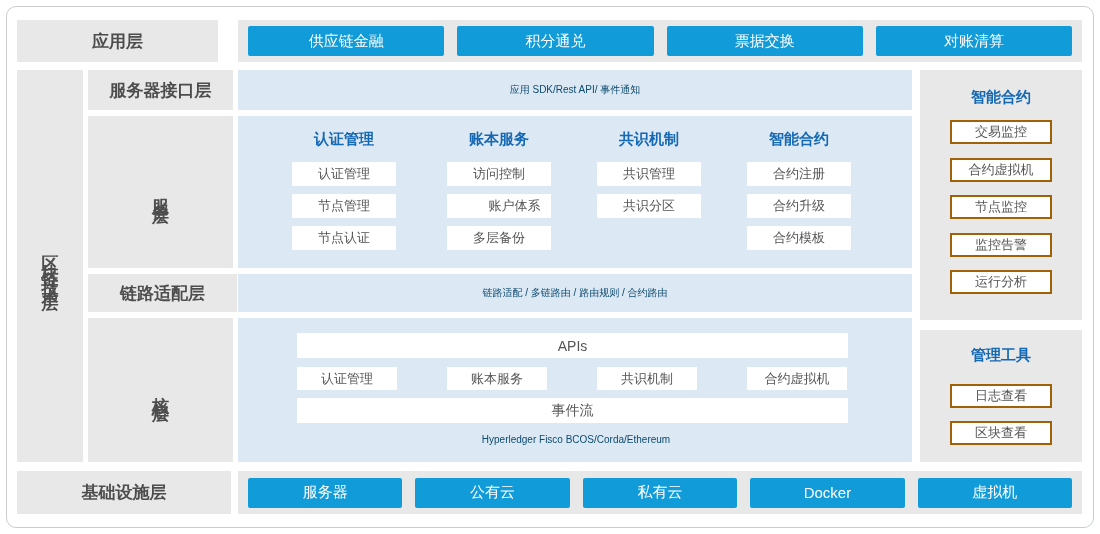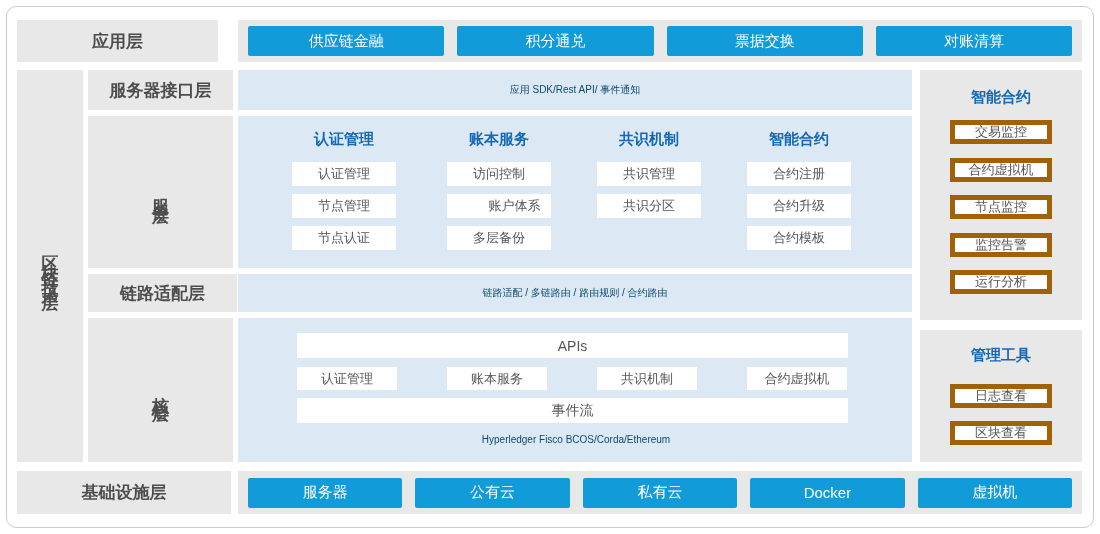--- a/index.html
+++ b/index.html
@@ -16,21 +16,21 @@
   .vlbl-s{writing-mode:vertical-lr;text-orientation:upright;letter-spacing:5px;}
   .strip{display:flex;align-items:center;gap:13px;padding:6px 10px;box-sizing:border-box;}
   .btn{flex:1;height:30px;background:#119bd9;color:#ffffff;font-size:15px;
        display:flex;align-items:center;justify-content:center;border-radius:2px;}
   .content-text{display:flex;align-items:center;justify-content:center;
                 color:#0c4a6e;font-size:10px;}
   .hdr{display:flex;align-items:center;justify-content:center;
        color:#1568b4;font-weight:700;font-size:15px;}
   .wbox{background:#ffffff;display:flex;align-items:center;justify-content:center;
         font-size:13px;color:#555555;}
-  .wbox-bd{border:5px solid #a16207;}
+  .wbox-bd{border:2px solid #a16207;}
 </style>
 </head>
 <body>
 
 <div class="canvas">
   <div class="frame"></div>
 
   <div class="abs gray lbl" style="left:17px;top:20px;width:201px;height:42px;">应用层</div>
   <div class="abs gray strip" style="left:238px;top:20px;width:844px;height:42px;">
     <div class="btn">供应链金融</div>

